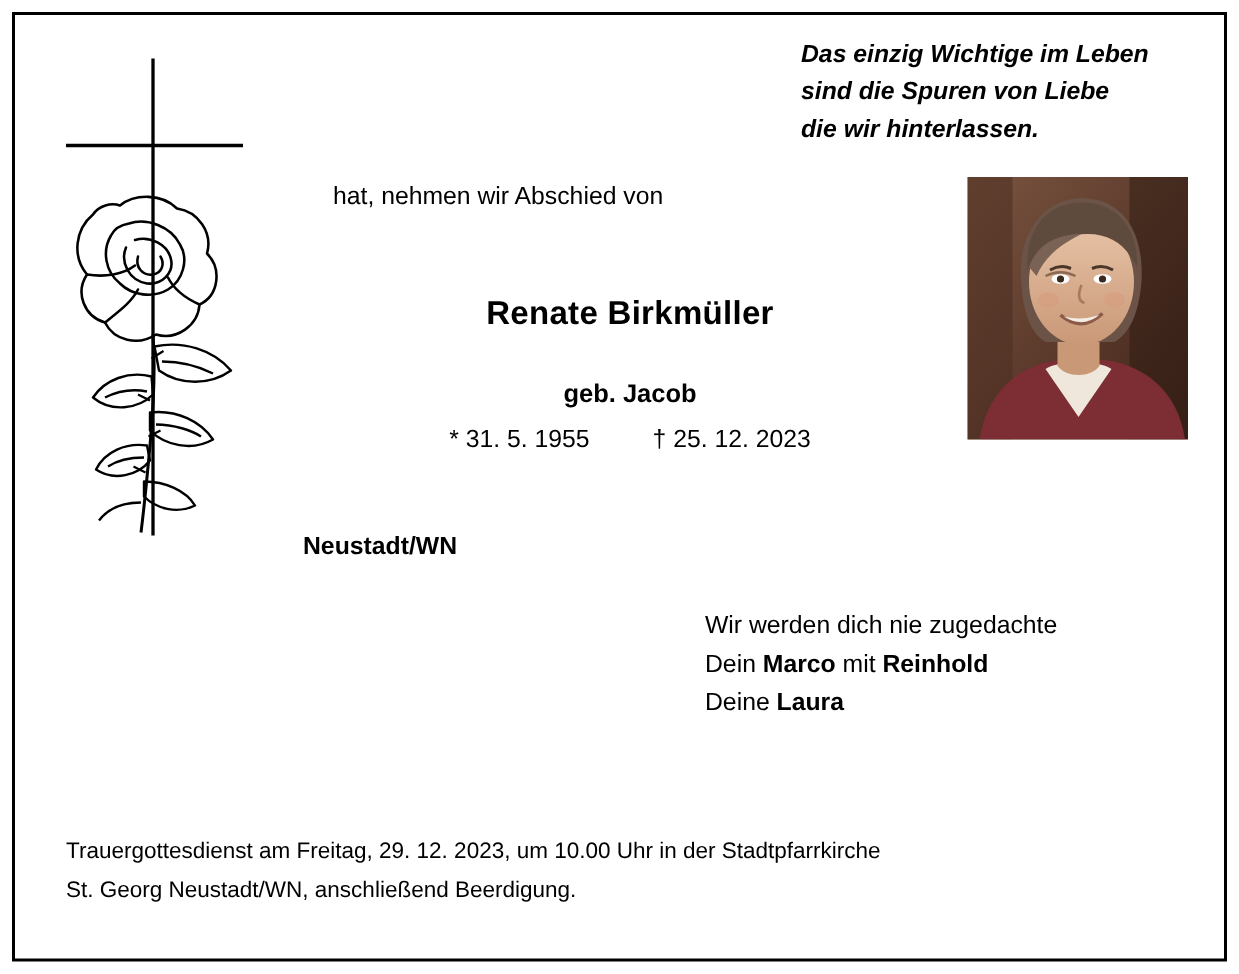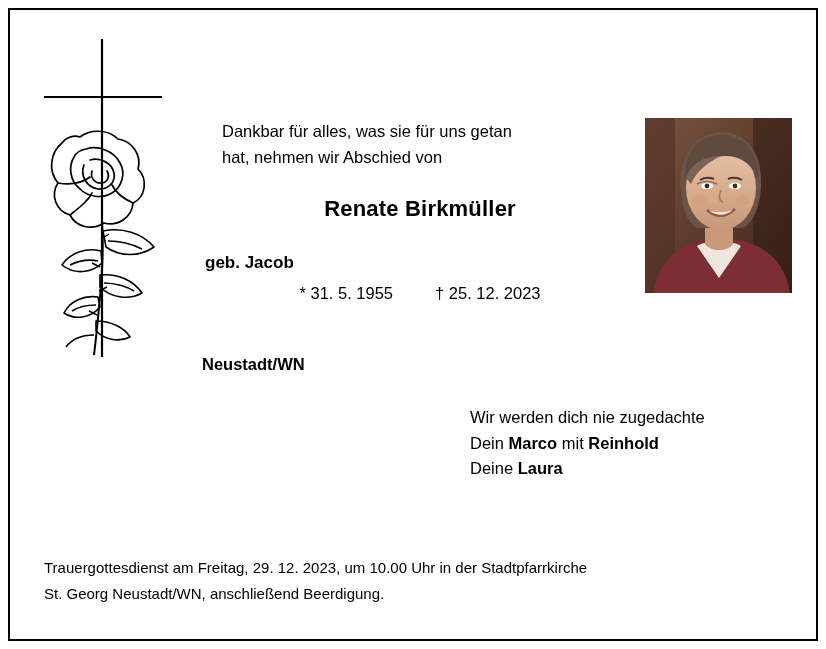--- a/index.html
+++ b/index.html
@@ -76,21 +76,21 @@
     text-align: center;
     font-size: 22px;
     font-weight: bold;
     letter-spacing: 0.2px;
   }
   .birthname {
     position: absolute;
     left: 205px;
     top: 253px;
     width: 430px;
-    text-align: left;
+    text-align: center;
     font-size: 17px;
     font-weight: bold;
   }
   .dates {
     position: absolute;
     left: 205px;
     top: 284px;
     width: 430px;
     text-align: center;
     font-size: 16.5px;
@@ -162,20 +162,25 @@
 
       <g stroke="#000" stroke-width="1.4" fill="none">
         <path d="M71 204 l8 -5"></path>
         <path d="M70 232 l-8 -4"></path>
         <path d="M69 256 l8 -4"></path>
         <path d="M67 280 l-8 -4"></path>
       </g>
     </svg>
   </div>
 
+  <div class="quote">
+    <div>Das einzig Wichtige im Leben</div>
+    <div>sind die Spuren von Liebe</div>
+    <div>die wir hinterlassen.</div>
+  </div>
 
   <div class="portrait">
     <svg width="147" height="175" viewBox="0 0 147 175" xmlns="http://www.w3.org/2000/svg">
       <defs>
         <linearGradient id="bg" x1="0" y1="0" x2="1" y2="1">
           <stop offset="0%" stop-color="#7a5440"></stop>
           <stop offset="50%" stop-color="#5d3b2c"></stop>
           <stop offset="100%" stop-color="#3d2319"></stop>
         </linearGradient>
         <linearGradient id="skin" x1="0" y1="0" x2="0" y2="1">
@@ -213,21 +218,20 @@
 
       <path d="M62 92 q14 12 28 -1" stroke="#8d5a47" stroke-width="2.4" fill="none"></path>
       <path d="M64 93 q13 8 24 -1 q-12 4 -24 1 Z" fill="#ffffff" opacity="0.8"></path>
 
       <ellipse cx="54" cy="82" rx="7" ry="5" fill="#d79a7c" opacity="0.5"></ellipse>
       <ellipse cx="98" cy="82" rx="7" ry="5" fill="#d79a7c" opacity="0.5"></ellipse>
     </svg>
   </div>
 
   <div class="intro">
-    <div>Dankbar für alles, was sie für uns getan</div>
     <div>hat, nehmen wir Abschied von</div>
   </div>
 
   <div class="name">Renate Birkmüller</div>
   <div class="birthname">geb. Jacob</div>
   <div class="dates">
     <span>* 31. 5. 1955</span><span class="gap"></span><span>† 25. 12. 2023</span>
   </div>
   <div class="place">Neustadt/WN</div>
 

